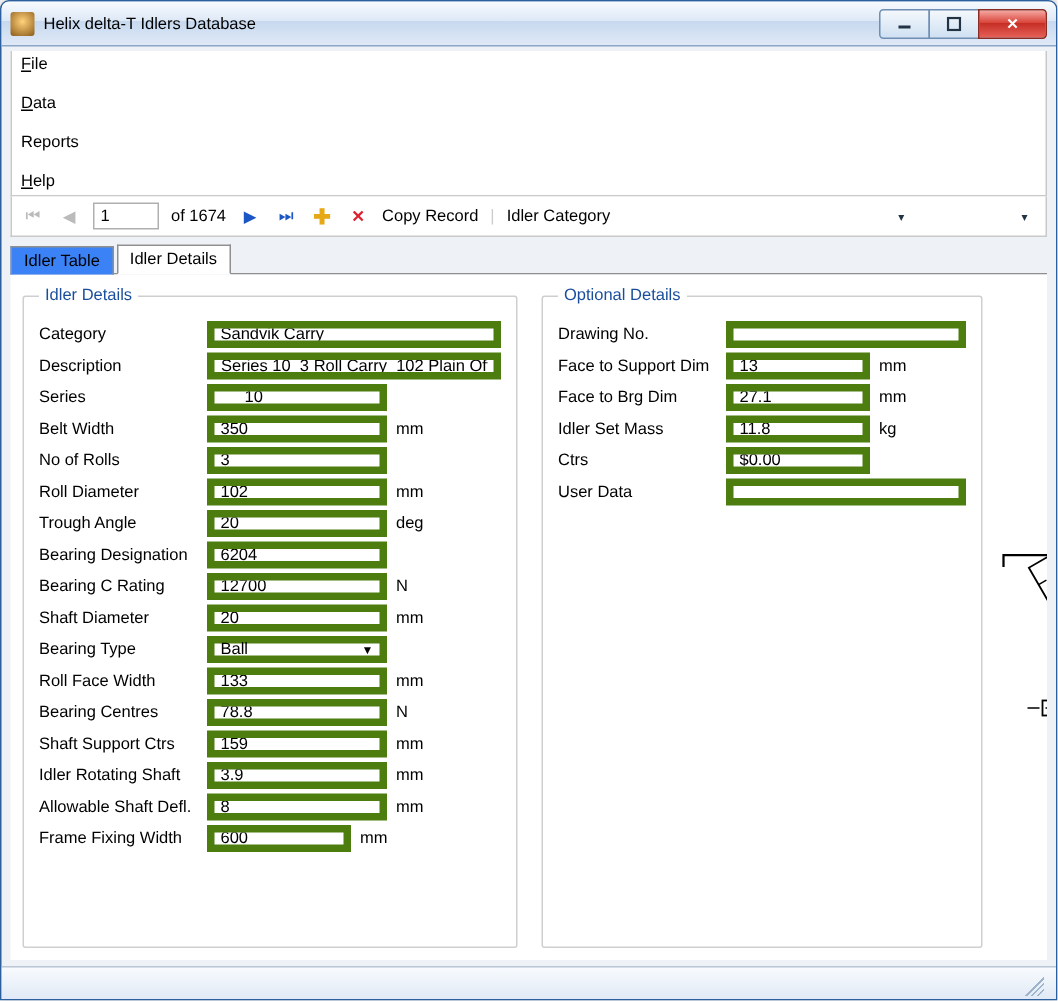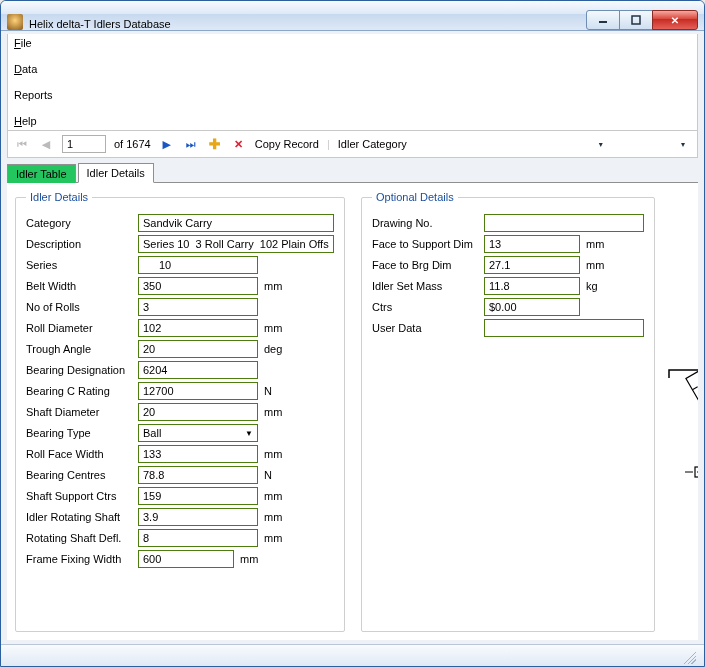--- a/index.html
+++ b/index.html
@@ -19,21 +19,21 @@
     overflow: hidden;
     background: #eef1f6;
     display: flex;
     flex-direction: column;
     box-shadow: 0 0 8px rgba(0,0,0,0.3);
   }
   .titlebar {
     height: 30px;
     background: linear-gradient(to bottom, #f8fbfe 0%, #dde8f6 45%, #c7d9ef 46%, #dfe9f7 100%);
     display: flex;
-    align-items: flex-end;
+    align-items: center;
     padding: 0 6px;
     border-bottom: 1px solid #8ba6c7;
   }
   .titlebar .app-icon {
     width: 16px; height: 16px;
     margin-right: 6px;
     border-radius: 2px;
     background: radial-gradient(circle at 50% 40%, #ffd27a, #8a5a19);
   }
   .titlebar .title-text { flex: 1; color: #000; }
@@ -99,21 +99,21 @@
   .tabstrip {
     margin: 4px 6px 0 6px;
     display: flex;
     align-items: flex-end;
     border-bottom: 1px solid #8f8f8f;
   }
   .tab {
     padding: 3px 8px;
     border: 1px solid #8f8f8f;
     border-bottom: none;
-    background: #22c55e;
+    background: #3b82f6;
     margin-right: 2px;
     font-size: 11px;
     cursor: pointer;
     position: relative;
     top: 1px;
   }
   .tab.active {
     background: #fff;
     border-bottom: 1px solid #fff;
   }
@@ -139,21 +139,21 @@
   .left-panel { width: 340px; }
   .right-panel { flex: 1; display: flex; flex-direction: row; }
   .form-row {
     display: flex;
     align-items: center;
     margin: 3px 0;
     gap: 6px;
   }
   .form-row label.lbl { width: 106px; }
   .form-row input.field, .form-row .combo {
-    border: 1px solid #4d7c0f;
+    border: 5px solid #4d7c0f;
     height: 18px;
     padding: 0 4px;
     font-family: inherit;
     font-size: 11px;
     background: #fff;
   }
   .form-row .unit { width: 28px; color: #000; }
   .combo {
     display: flex;
     align-items: center;
@@ -326,21 +326,21 @@
         <span class="unit">mm</span>
         </div>
 
       <div class="form-row">
           <label class="lbl">Idler Rotating Shaft</label>
         <input class="field" style="width: 120px;" value="3.9">
         <span class="unit">mm</span>
         </div>
 
       <div class="form-row">
-          <label class="lbl">Rotating Shaft Defl.</label>
+          <label class="lbl">Allowable Shaft Defl.</label>
         <input class="field" style="width: 120px;" value="8">
         <span class="unit">mm</span>
         </div>
 
       <div class="form-row">
           <label class="lbl">Frame Fixing Width</label>
         <input class="field" style="width: 96px;" value="600">
         <span class="unit">mm</span>
         </div>
     </fieldset>

